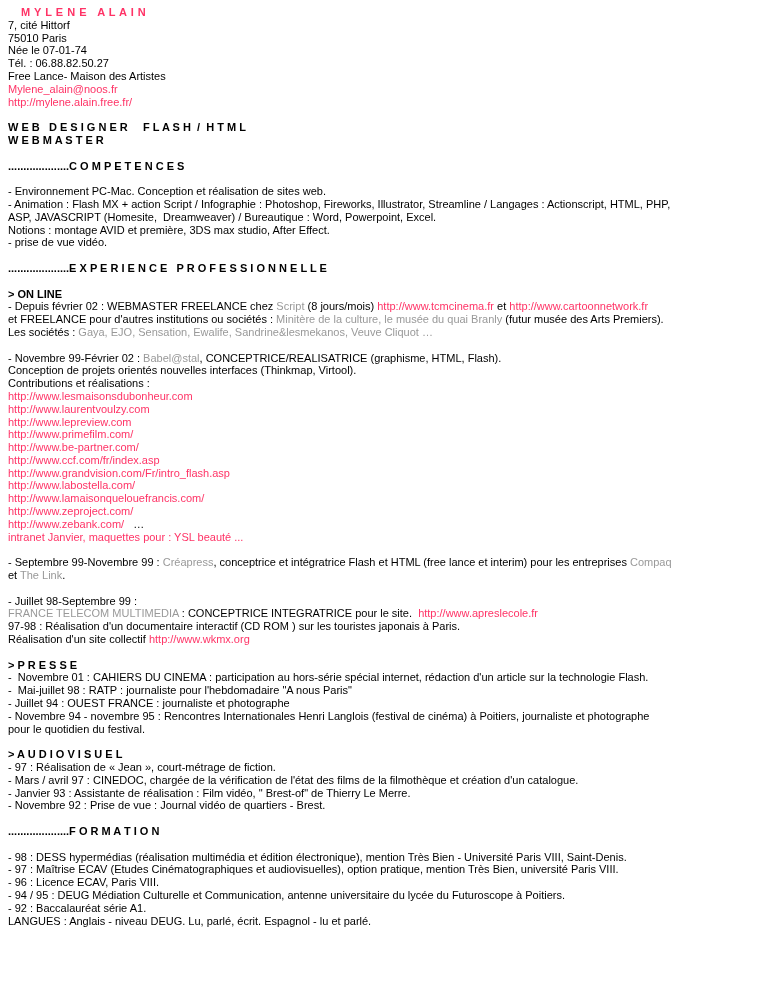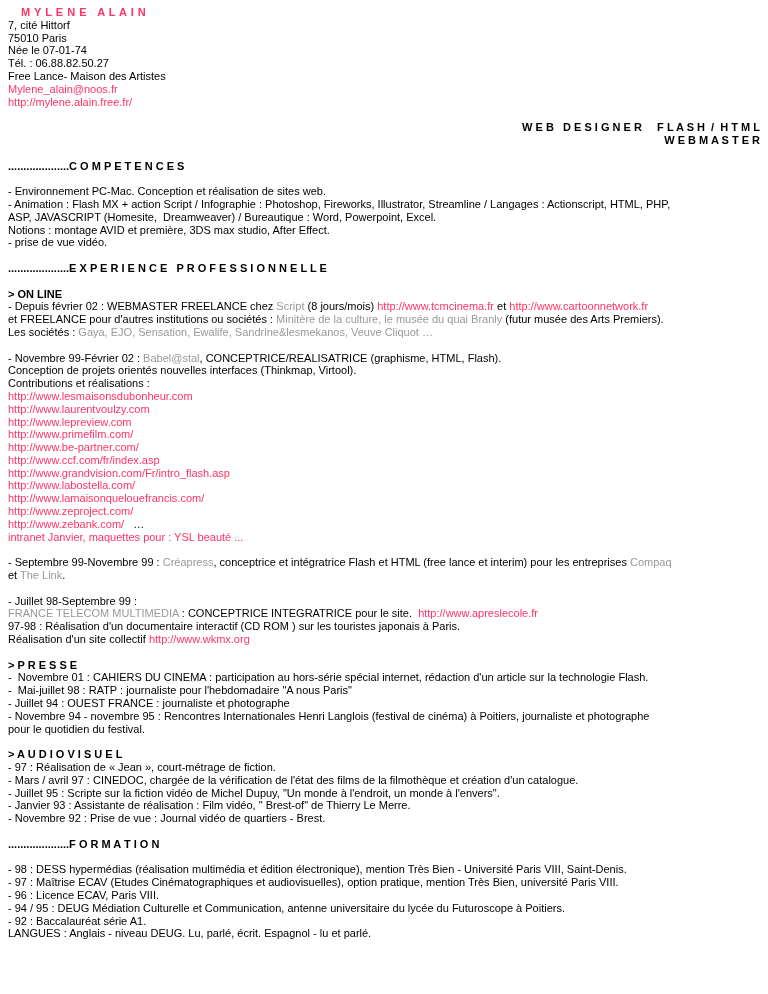--- a/index.html
+++ b/index.html
@@ -14,21 +14,21 @@
     box-sizing:border-box;
     padding:6px 8px 0 8px;
     overflow:hidden;
     background:#ffffff;
     font-family:"Liberation Sans","DejaVu Sans",sans-serif;
     font-size:11px;
     line-height:12.8px;
     color:var(--ink);
   }
   .ln{white-space:pre-wrap;min-height:12.8px;}
-  .center{text-align:right;}
+  .center{text-align:left;}
   .b{font-weight:700;}
   .g{color:var(--gray);}
   .l{color:var(--pink);text-decoration:none;cursor:pointer;}
   .pk{color:var(--pink);}
   .pb{color:var(--pink);font-weight:700;letter-spacing:0.5px;padding-left:13px;}
 </style>
 </head>
 <body>
 
 <div class="page">
@@ -87,21 +87,20 @@
       <div class="ln"><span class="b">&gt; P R E S S E</span></div>
       <div class="ln"><span class="">-  Novembre 01 : CAHIERS DU CINEMA : participation au hors-série spécial internet, rédaction d'un article sur la technologie Flash.</span></div>
       <div class="ln"><span class="">-  Mai-juillet 98 : RATP : journaliste pour l'hebdomadaire "A nous Paris"</span></div>
       <div class="ln"><span class="">- Juillet 94 : OUEST FRANCE : journaliste et photographe</span></div>
       <div class="ln"><span class="">- Novembre 94 - novembre 95 : Rencontres Internationales Henri Langlois (festival de cinéma) à Poitiers, journaliste et photographe</span></div>
       <div class="ln"><span class="">pour le quotidien du festival.</span></div>
       <div class="ln">&nbsp;</div>
       <div class="ln"><span class="b">&gt; A U D I O V I S U E L</span></div>
       <div class="ln"><span class="">- 97 : Réalisation de « Jean », court-métrage de fiction.</span></div>
       <div class="ln"><span class="">- Mars / avril 97 : CINEDOC, chargée de la vérification de l'état des films de la filmothèque et création d'un catalogue.</span></div>
-      <div class="ln"><span class="">- Juillet 95 : Scripte sur la fiction vidéo de Michel Dupuy, "Un monde à l'endroit, un monde à l'envers".</span></div>
       <div class="ln"><span class="">- Janvier 93 : Assistante de réalisation : Film vidéo, " Brest-of" de Thierry Le Merre.</span></div>
       <div class="ln"><span class="">- Novembre 92 : Prise de vue : Journal vidéo de quartiers - Brest.</span></div>
       <div class="ln">&nbsp;</div>
       <div class="ln"><span class="b">....................F O R M A T I O N</span></div>
       <div class="ln">&nbsp;</div>
       <div class="ln"><span class="">- 98 : DESS hypermédias (réalisation multimédia et édition électronique), mention Très Bien - Université Paris VIII, Saint-Denis.</span></div>
       <div class="ln"><span class="">- 97 : Maîtrise ECAV (Etudes Cinématographiques et audiovisuelles), option pratique, mention Très Bien, université Paris VIII.</span></div>
       <div class="ln"><span class="">- 96 : Licence ECAV, Paris VIII.</span></div>
       <div class="ln"><span class="">- 94 / 95 : DEUG Médiation Culturelle et Communication, antenne universitaire du lycée du Futuroscope à Poitiers.</span></div>
       <div class="ln"><span class="">- 92 : Baccalauréat série A1.</span></div>

